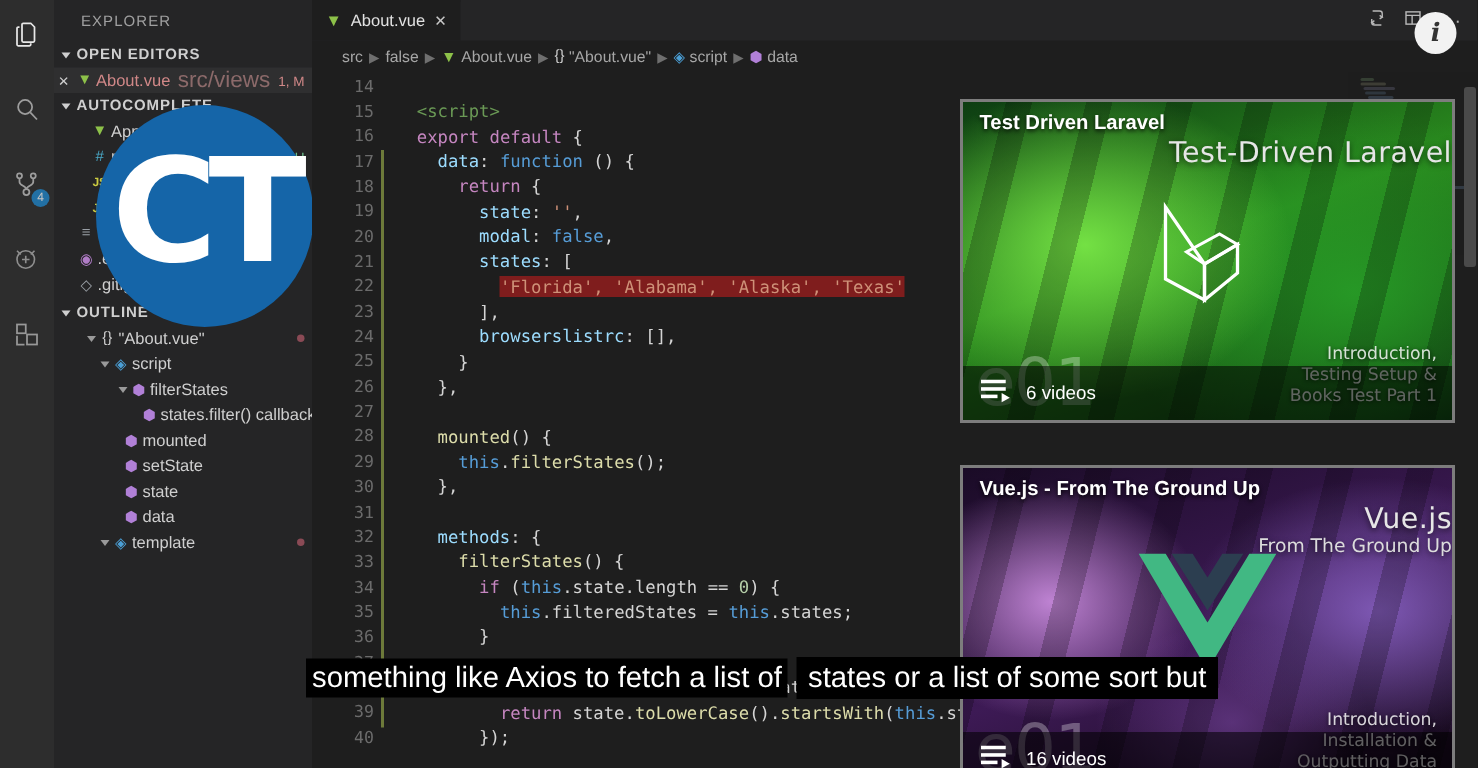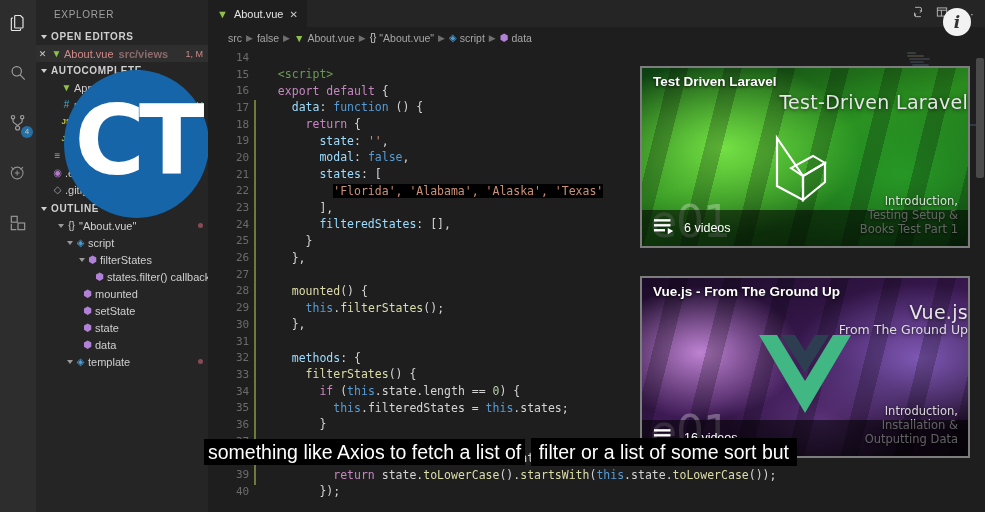--- a/index.html
+++ b/index.html
@@ -54,21 +54,21 @@
   .twisty.sm { border-left-color: #9a9a9a; }
   .row {
     display: flex; align-items: center; height: 17px;
     padding-right: 5px; font-size: 11px; white-space: nowrap; position: relative;
   }
   .row.sel { background: #2f2f30; }
   .row .x { width: 13px; text-align: center; font-size: 9px; color: #cfcfcf; flex: 0 0 13px; }
   .ficon { width: 15px; flex: 0 0 15px; text-align: center; font-size: 10px; }
   .fname { color: #cfcfcf; }
   .fname.mod { color: #d18888; }
-  .fpath { color: #8c6a6a; font-size: 11px; margin-left: 5px; font-weight: bold; }
+  .fpath { color: #8c6a6a; font-size: 15px; margin-left: 5px; }
   .rmark { margin-left: auto; font-size: 9px; }
   .rmark.mod { color: #d18888; }
   .rmark.u { color: #6ec08d; }
   .rmark.m { color: #d4b861; }
   .dot { margin-left: auto; width: 5px; height: 5px; border-radius: 50%; background: #8a4a55; }
   .vue-ico { color: #8dc149; }
   .css-ico { color: #4aa8c6; }
   .js-ico { color: #cbcb41; font-size: 8px; font-weight: bold; }
   .gen-ico { color: #9aa0a6; }
   .purple-ico { color: #b07cc6; }
@@ -124,37 +124,37 @@
 
   .k-tag { color: #6a9955; margin-top: 11px; }
   .k-kw { color: #c586c0; }
   .k-kw2 { color: #569cd6; }
   .k-fn { color: #dcdcaa; }
   .k-prop { color: #9cdcfe; }
   .k-str { color: #ce9178; }
   .k-num { color: #b5cea8; }
   .k-pl { color: #d4d4d4; }
   .k-this { color: #569cd6; }
-  .sel { background: #000000; }
+  .sel { background: #7f1d1d; }
 
   .minimap {
     position: absolute; right: 0; top: 0; width: 86px; height: 100%;
     background: #1e1e1e; overflow: hidden; opacity: .85;
   }
   .mm-line { height: 2px; margin: 1px 0 1px 6px; border-radius: 1px; }
 
   .scrollbar-v {
     position: absolute; right: 0; top: 0; width: 10px; height: 100%; background: transparent;
   }
   .scrollbar-v i { position: absolute; left: 1px; width: 8px; background: #4a4a4a; border-radius: 2px; top: 10px; height: 120px; display:block;}
 
   
   .cards { position: absolute; right: 15px; top: 66px; width: 330px; z-index: 30; }
   .card {
-    width: 330px; height: 182px; border: 2px solid #7d7d7d;
+    width: 330px; height: 216px; border: 2px solid #7d7d7d;
     position: relative; overflow: hidden; margin-bottom: 28px;
   }
   .card-bg { position: absolute; inset: 0; }
   .card-bg.laravel {
     background:
       radial-gradient(ellipse 60% 70% at 25% 45%, rgba(120,230,70,.95), rgba(0,0,0,0) 70%),
       radial-gradient(ellipse 70% 80% at 80% 60%, rgba(40,160,40,.85), rgba(0,0,0,0) 72%),
       linear-gradient(160deg, #0d3d12 0%, #2a8a1e 45%, #0c3a10 100%);
   }
   .card-bg.vue {
@@ -426,21 +426,21 @@
           <div class="cline"><span class="lnum">14</span><span class="fold"></span><span class="ctext"></span></div>
           <div class="cline"><span class="lnum">15</span><span class="fold"></span><span class="ctext"><span class="k-pl">  </span><span class="k-tag">&lt;script&gt;</span></span></div>
           <div class="cline"><span class="lnum">16</span><span class="fold"></span><span class="ctext"><span class="k-pl">  </span><span class="k-kw">export</span><span class="k-pl"> </span><span class="k-kw">default</span><span class="k-pl"> {</span></span></div>
           <div class="cline"><span class="lnum">17</span><span class="fold"></span><span class="ctext"><span class="k-pl">    </span><span class="k-prop">data</span><span class="k-pl">: </span><span class="k-kw2">function</span><span class="k-pl"> () {</span></span></div>
           <div class="cline"><span class="lnum">18</span><span class="fold"></span><span class="ctext"><span class="k-pl">      </span><span class="k-kw">return</span><span class="k-pl"> {</span></span></div>
           <div class="cline"><span class="lnum">19</span><span class="fold"></span><span class="ctext"><span class="k-pl">        </span><span class="k-prop">state</span><span class="k-pl">: </span><span class="k-str">''</span><span class="k-pl">,</span></span></div>
           <div class="cline"><span class="lnum">20</span><span class="fold"></span><span class="ctext"><span class="k-pl">        </span><span class="k-prop">modal</span><span class="k-pl">: </span><span class="k-kw2">false</span><span class="k-pl">,</span></span></div>
           <div class="cline"><span class="lnum">21</span><span class="fold"></span><span class="ctext"><span class="k-pl">        </span><span class="k-prop">states</span><span class="k-pl">: [</span></span></div>
           <div class="cline"><span class="lnum">22</span><span class="fold"></span><span class="ctext"><span class="k-pl">          </span><span class="k-str sel">'Florida', 'Alabama', 'Alaska', 'Texas'</span></span></div>
           <div class="cline"><span class="lnum">23</span><span class="fold"></span><span class="ctext"><span class="k-pl">        ],</span></span></div>
-          <div class="cline"><span class="lnum">24</span><span class="fold"></span><span class="ctext"><span class="k-pl">        </span><span class="k-prop">filteredStates</span><span class="k-pl">: [],</span></span></div>
+          <div class="cline"><span class="lnum">24</span><span class="fold"></span><span class="ctext"><span class="k-pl">        </span><span class="k-prop">browserslistrc</span><span class="k-pl">: [],</span></span></div>
           <div class="cline"><span class="lnum">25</span><span class="fold"></span><span class="ctext"><span class="k-pl">      }</span></span></div>
           <div class="cline"><span class="lnum">26</span><span class="fold"></span><span class="ctext"><span class="k-pl">    },</span></span></div>
           <div class="cline"><span class="lnum">27</span><span class="fold"></span><span class="ctext"></span></div>
           <div class="cline"><span class="lnum">28</span><span class="fold"></span><span class="ctext"><span class="k-pl">    </span><span class="k-fn">mounted</span><span class="k-pl">() {</span></span></div>
           <div class="cline"><span class="lnum">29</span><span class="fold"></span><span class="ctext"><span class="k-pl">      </span><span class="k-this">this</span><span class="k-pl">.</span><span class="k-fn">filterStates</span><span class="k-pl">();</span></span></div>
           <div class="cline"><span class="lnum">30</span><span class="fold"></span><span class="ctext"><span class="k-pl">    },</span></span></div>
           <div class="cline"><span class="lnum">31</span><span class="fold"></span><span class="ctext"></span></div>
           <div class="cline"><span class="lnum">32</span><span class="fold"></span><span class="ctext"><span class="k-pl">    </span><span class="k-prop">methods</span><span class="k-pl">: {</span></span></div>
           <div class="cline"><span class="lnum">33</span><span class="fold"></span><span class="ctext"><span class="k-pl">      </span><span class="k-fn">filterStates</span><span class="k-pl">() {</span></span></div>
           <div class="cline"><span class="lnum">34</span><span class="fold"></span><span class="ctext"><span class="k-pl">        </span><span class="k-kw">if</span><span class="k-pl"> (</span><span class="k-this">this</span><span class="k-pl">.state.length </span><span class="k-pl">==</span><span class="k-pl"> </span><span class="k-num">0</span><span class="k-pl">) {</span></span></div>
@@ -554,14 +554,14 @@
         </div>
       </div>
     </div>
   </div>
 </div>
 
 <div class="info-badge">i</div>
 
 <div class="captions">
   <div>something like Axios to fetch a list of</div>
-  <div class="capline2"><div>filter or a list of some sort but</div></div>
+  <div class="capline2"><div>states or a list of some sort but</div></div>
 </div>
 
 </body></html>

